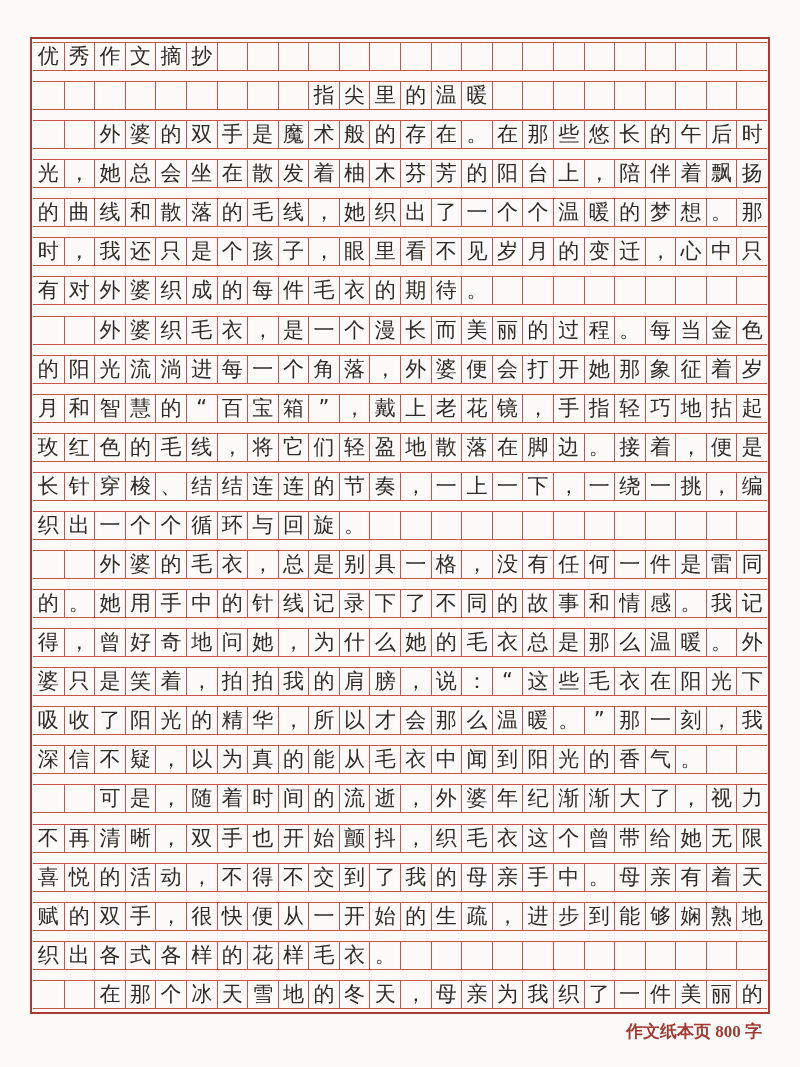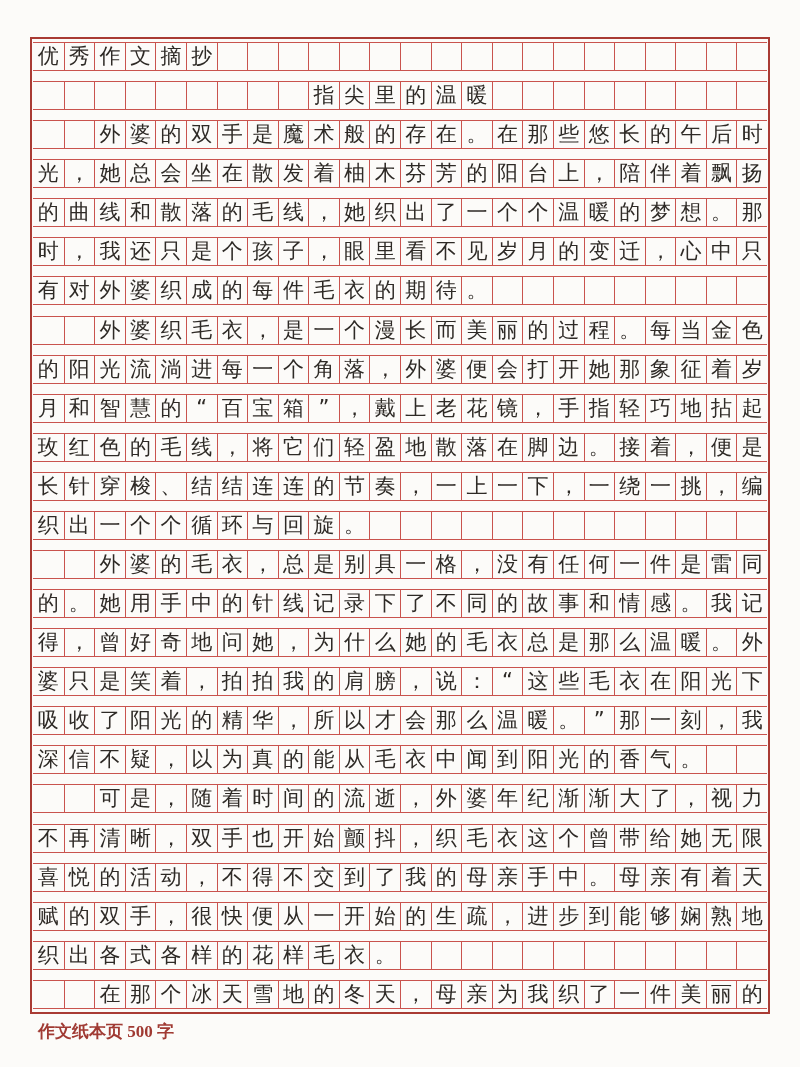--- a/index.html
+++ b/index.html
@@ -47,21 +47,21 @@
   }
   .cell + .cell{
     border-left:1px solid var(--grid-line);
   }
   .footer{
     position:absolute;
     left:38px;
     right:38px;
     top:1020px;
     display:flex;
-    justify-content:flex-start;
+    justify-content:flex-end;
     align-items:flex-start;
     color:var(--footer);
     font-family:"Liberation Serif","DejaVu Serif",serif;
     font-size:17px;
     font-weight:bold;
   }
 </style>
 </head>
 <body>
 
@@ -713,14 +713,14 @@
       <span class="cell">一</span>
       <span class="cell">件</span>
       <span class="cell">美</span>
       <span class="cell">丽</span>
       <span class="cell">的</span>
     </div>
   </div>
 
 <div class="footer">
   <span>作文纸</span>
-  <span>本页 500 字</span>
+  <span>本页 800 字</span>
 </div>
 
 </body></html>

